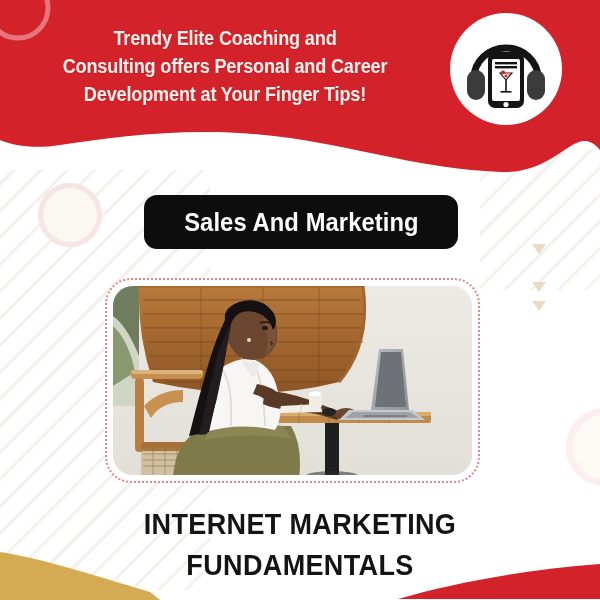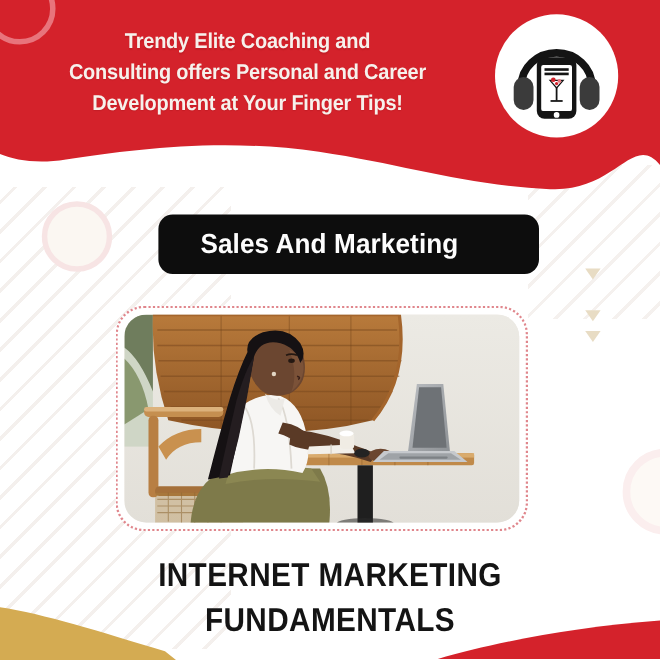--- a/index.html
+++ b/index.html
@@ -130,21 +130,21 @@
   .pill-banner {
     position: absolute;
     left: 144px;
     top: 195px;
     width: 314px;
     height: 54px;
     background: #0d0d0d;
     border-radius: 13px;
     display: flex;
     align-items: center;
-    padding-left: 32px;
+    justify-content: center;
   }
   .pill-banner-label {
     color: #fdfdfd;
     font-family: "Liberation Sans Narrow", "Liberation Sans", sans-serif;
     font-weight: 700;
     font-size: 25px;
     letter-spacing: 0.1px;
     transform: scaleX(0.95);
     white-space: nowrap;
   }

